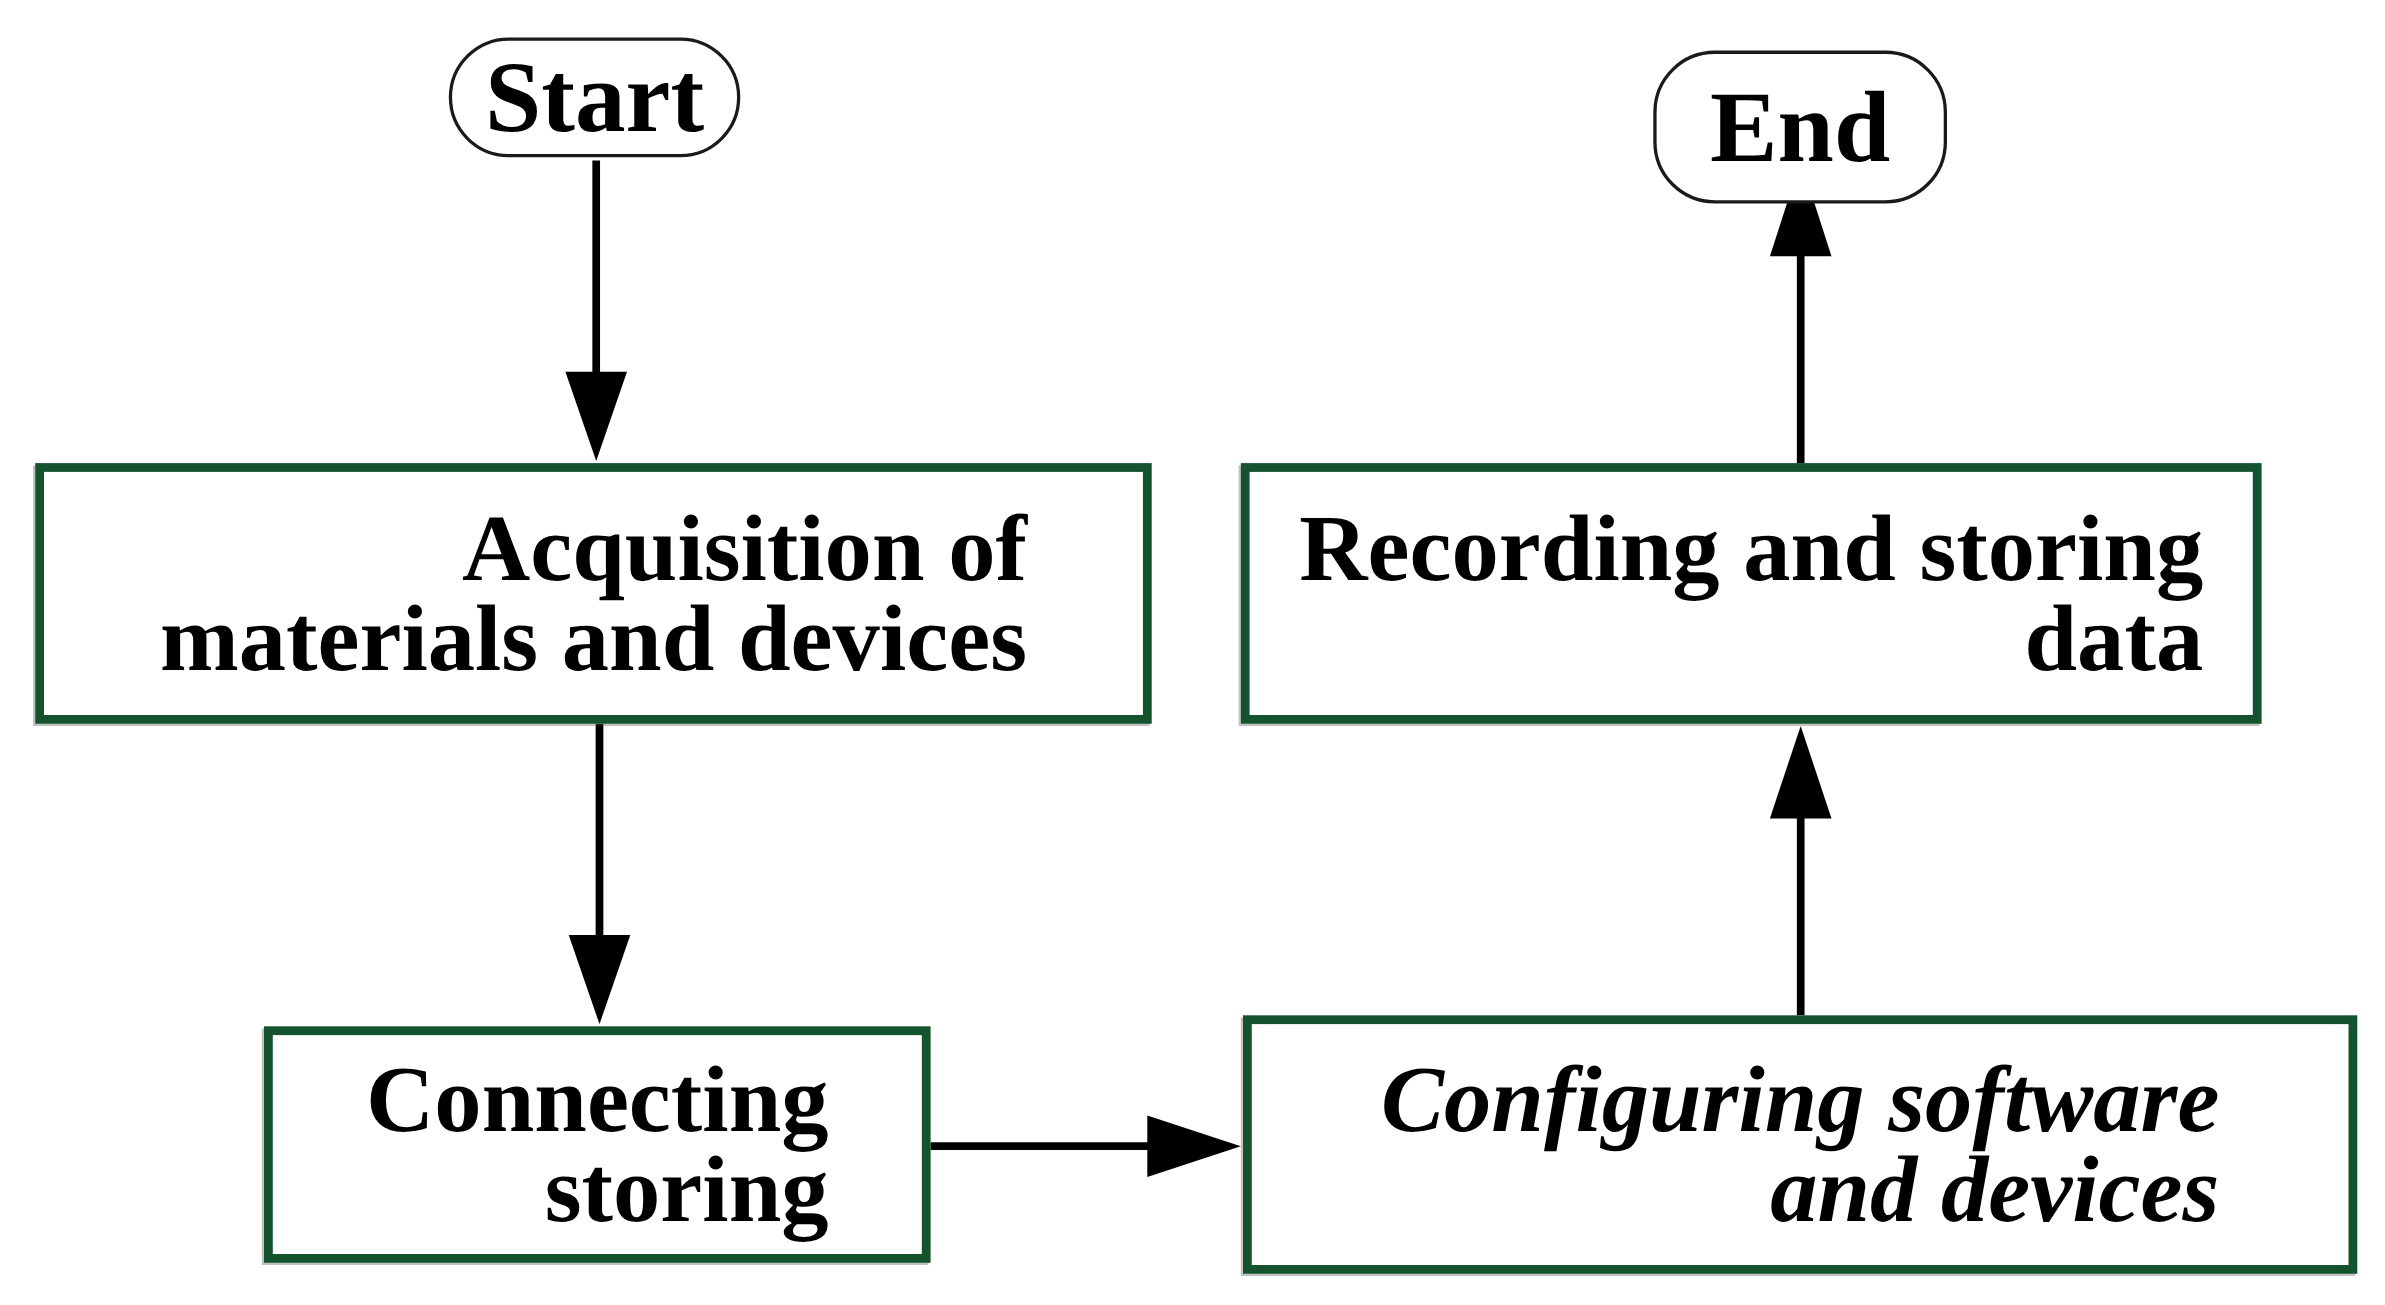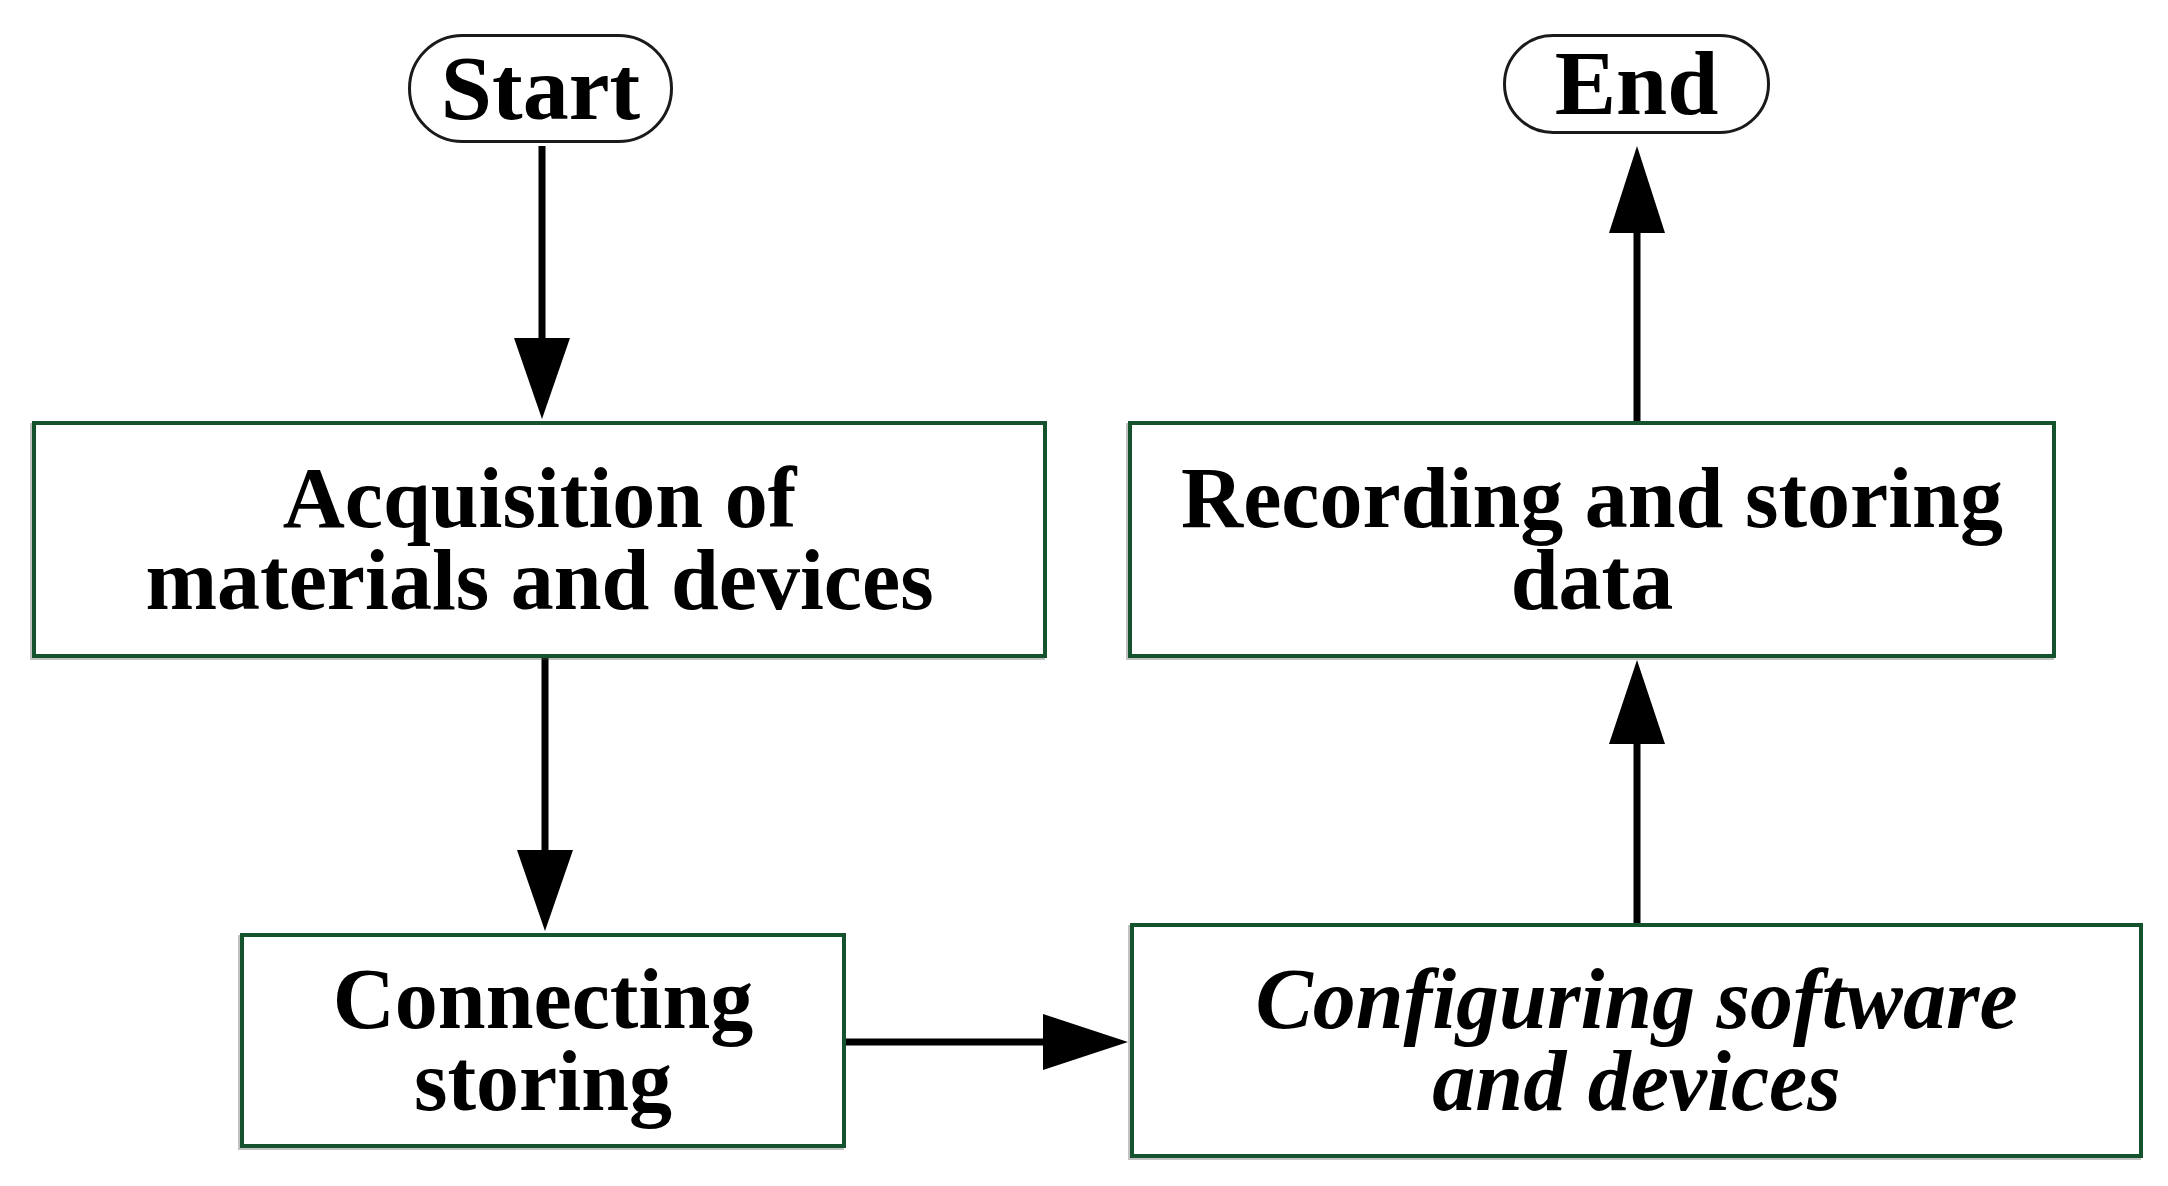--- a/index.html
+++ b/index.html
@@ -39,29 +39,30 @@
     color: #000000;
   }
   .terminator {
     border: 3px solid #1a1a1a;
     border-radius: 56px;
   }
   .terminator .label {
     font-size: 92px;
   }
   .process {
-    border: 4px solid #14532d;
+    border: 8px solid #14532d;
     box-shadow: -2px 2px 0 rgba(80,80,80,0.35);
+    text-align: right;
   }
   .process .label {
     font-size: 86px;
   }
   
   #node-start       { left: 408px;  top: 34px;  width: 265px;  height: 109px; }
-  #node-end         { left: 1503px; top: 34px;  width: 267px;  height: 100px; }
+  #node-end         { left: 1503px; top: 46px;  width: 267px;  height: 139px; }
   #node-acquisition { left: 32px;   top: 421px; width: 1015px; height: 237px; }
   #node-recording   { left: 1128px; top: 421px; width: 928px; height: 237px; }
   #node-connecting  { left: 240px;  top: 933px; width: 606px;  height: 215px; }
   #node-configuring { left: 1130px; top: 923px; width: 1013px; height: 235px; font-style: italic; }
 
   .edge-line {
     stroke: #000000;
     stroke-width: 7;
   }
   .edge-head {

